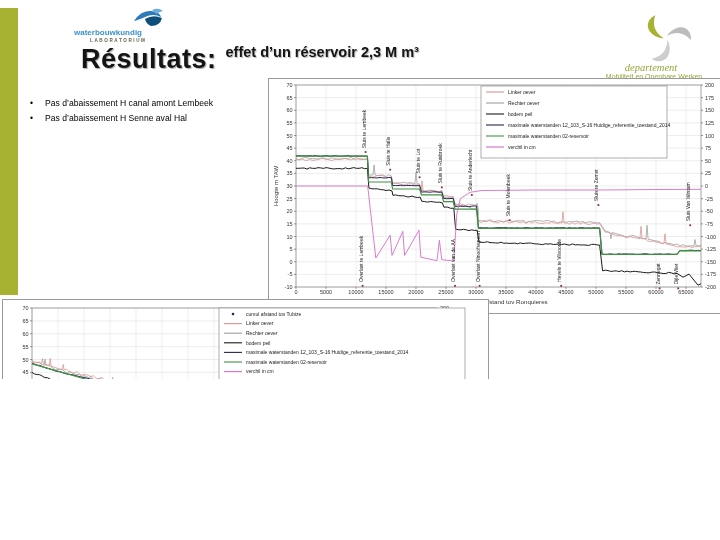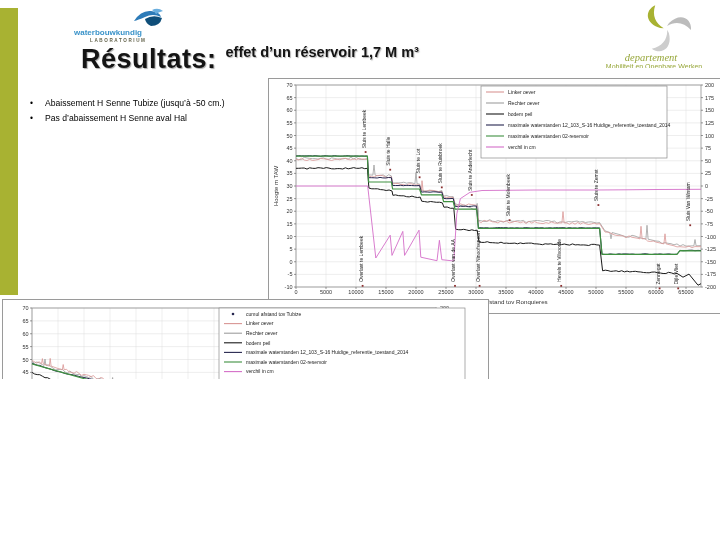--- a/index.html
+++ b/index.html
@@ -11,21 +11,21 @@
   .wl-swirl{position:absolute;left:58px;top:0px;}
   .wl-line1{position:absolute;left:0;top:22px;font-size:8px;font-weight:bold;color:#3a93c9;}
   .wl-line2{position:absolute;left:16px;top:32px;font-size:4.6px;letter-spacing:1.6px;color:#62624a;font-weight:bold;}
   
   .title-row{position:absolute;left:81px;top:44px;display:flex;align-items:flex-start;}
   .title-main{font-size:27px;font-weight:bold;color:#141414;letter-spacing:0.5px;
               text-shadow:1px 1px 1px rgba(110,110,110,.6);}
   .title-sub{font-size:14.5px;font-weight:bold;color:#141414;margin-left:9px;
              text-shadow:1px 1px 1px rgba(110,110,110,.5);}
   
-  .dept-logo{position:absolute;left:596px;top:0;width:120px;height:70px;text-decoration:underline;}
+  .dept-logo{position:absolute;left:596px;top:10px;width:120px;height:70px;text-decoration:underline;}
   .dept-pin{position:absolute;left:44px;top:2px;}
   .dept-line1{position:absolute;left:0;top:52px;width:110px;text-align:center;
               font-family:"Liberation Serif",serif;font-style:italic;
               font-size:10.5px;color:#97a73a;}
   .dept-line2{position:absolute;left:0;top:63px;width:116px;height:5px;overflow:hidden;
               text-align:center;font-size:7px;color:#97a73a;}
   
   .bullets{position:absolute;left:28px;top:98px;width:238px;}
   .bullet-item{position:relative;padding-left:17px;margin-bottom:3.5px;
                font-size:8.6px;line-height:11.5px;color:#000;width:218px;}
@@ -51,39 +51,39 @@
         <path d="M13,13 Q21,8 30,12 Q28,20 19,20 Q14,18 13,13 Z" fill="#0f4e79"></path>
         <path d="M20,4 Q26,1 31,5 Q27,6 24,8 Q22,5 20,4 Z" fill="#6aaede"></path>
       </svg>
     </span>
     <span class="wl-line1">waterbouwkundig</span>
     <span class="wl-line2">LABORATORIUM</span>
   </div>
 
   <div class="title-row">
     <span class="title-main">Résultats:</span>
-    <span class="title-sub">effet d’un réservoir 1,7 M m³</span>
+    <span class="title-sub">effet d’un réservoir 2,3 M m³</span>
   </div>
 
   <div class="dept-logo">
     <span class="dept-pin">
       <svg width="52" height="50" viewBox="0 0 52 50">
         <g transform="translate(26,26)">
           <path d="M3,-5 C14,-16 26,-10 25,2 C18,-6 9,-7 1,-2 Z" fill="#bcbcbc"></path>
           <path d="M3,-5 C14,-16 26,-10 25,2 C18,-6 9,-7 1,-2 Z" fill="#cdcdcd" transform="rotate(120)"></path>
           <path d="M3,-5 C14,-16 26,-10 25,2 C18,-6 9,-7 1,-2 Z" fill="#a8b232" transform="rotate(240)"></path>
         </g>
       </svg>
     </span>
     <span class="dept-line1">departement</span>
     <span class="dept-line2">Mobiliteit en Openbare Werken</span>
   </div>
 
   <div class="bullets">
-    <div class="bullet-item">Abaissement H Senne Tubize (jusqu’à -50 cm.)</div>
+    <div class="bullet-item">Pas d’abaissement H canal amont Lembeek</div>
     <div class="bullet-item">Pas d’abaissement H Senne aval Hal</div>
   </div>
 
   <div id="chartA" class="chart-box"><svg width="452" height="234" viewBox="0 0 452 234">
         <g>
           <line x1="27" y1="6" x2="27" y2="208" stroke="#dcdcdc" stroke-width="0.5"></line>
           <line x1="57" y1="6" x2="57" y2="208" stroke="#dcdcdc" stroke-width="0.5"></line>
           <line x1="87" y1="6" x2="87" y2="208" stroke="#dcdcdc" stroke-width="0.5"></line>
           <line x1="117" y1="6" x2="117" y2="208" stroke="#dcdcdc" stroke-width="0.5"></line>
           <line x1="147" y1="6" x2="147" y2="208" stroke="#dcdcdc" stroke-width="0.5"></line>

